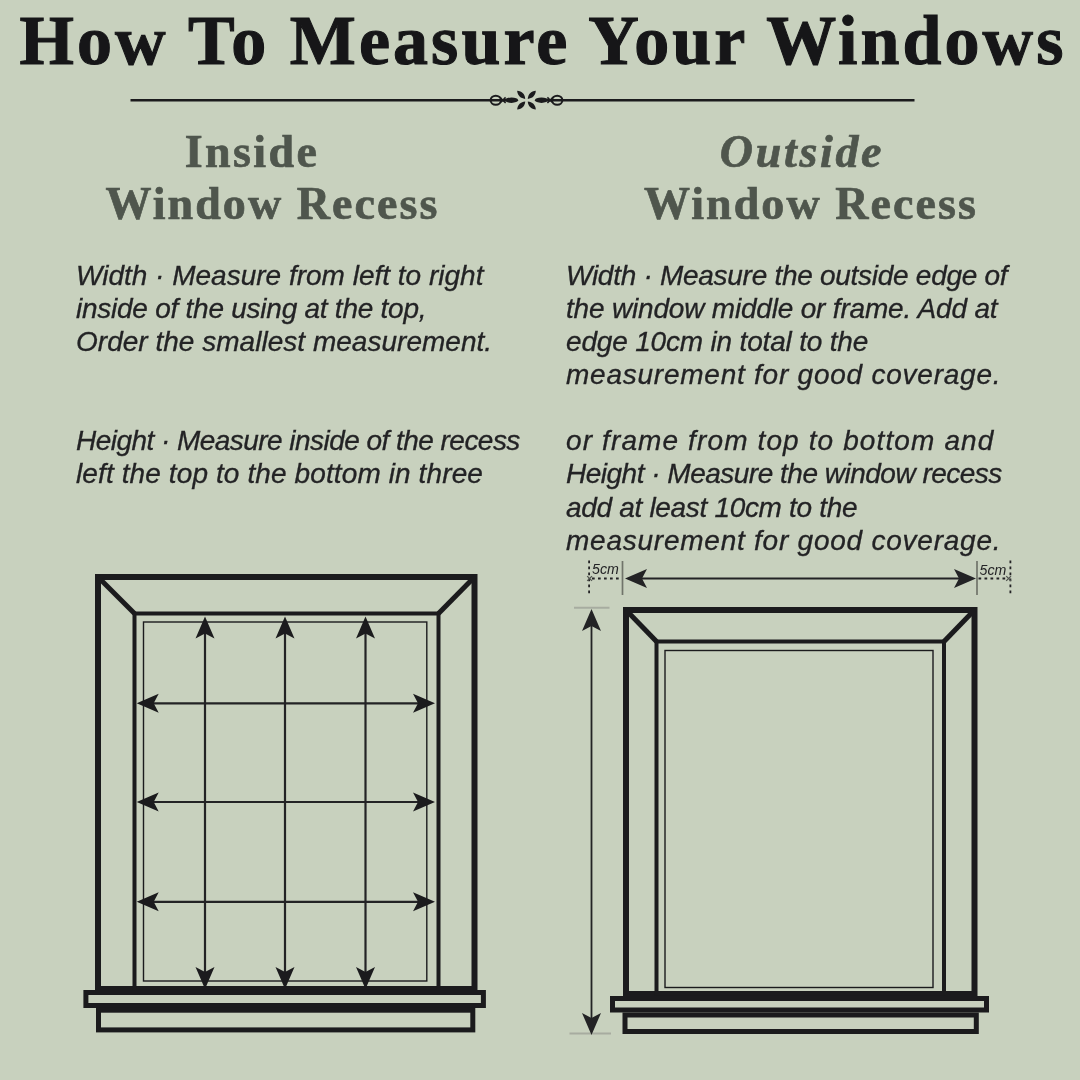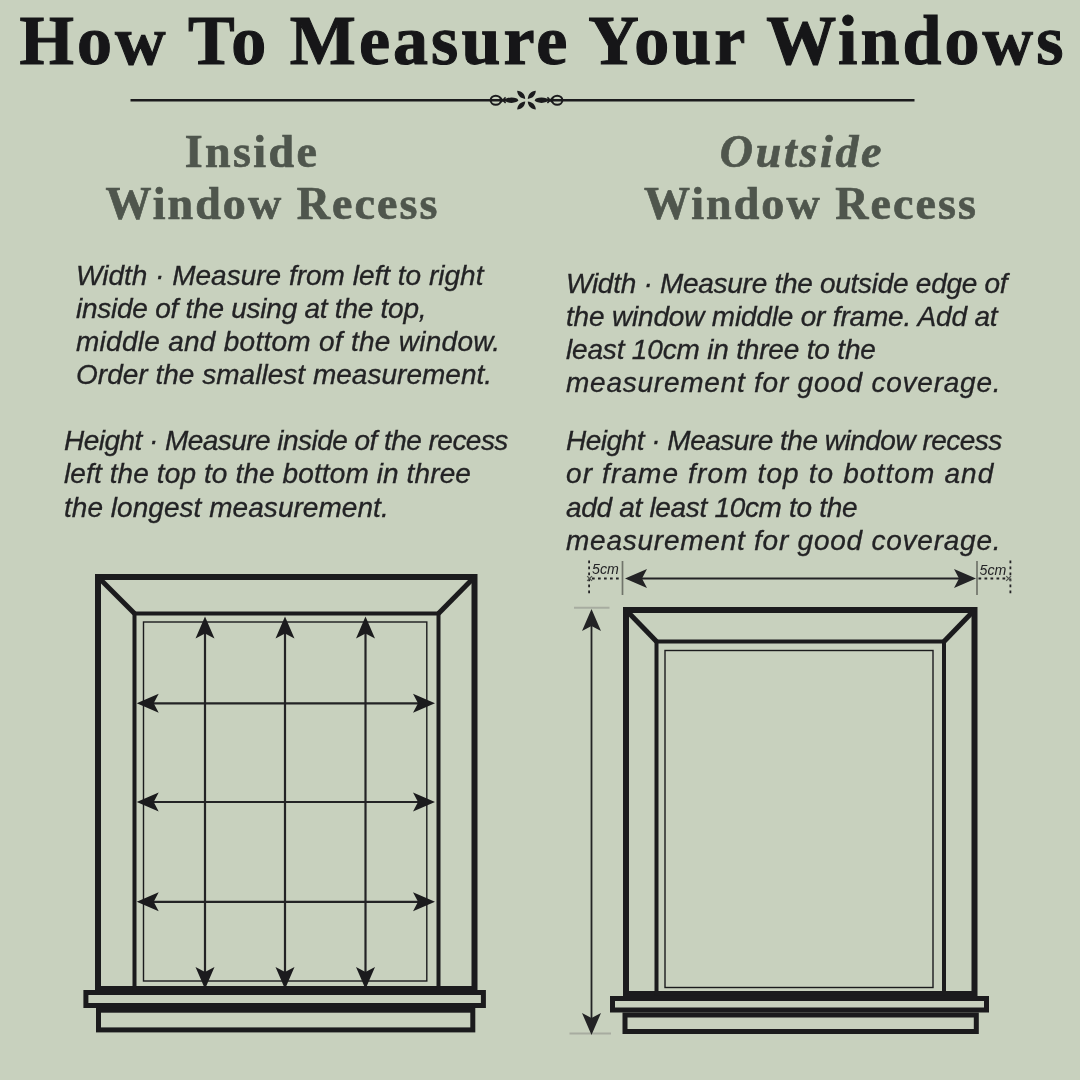--- a/index.html
+++ b/index.html
@@ -25,37 +25,35 @@
 <div class="page">
   <div class="title">How To Measure Your Windows</div>
   <div class="hd" style="left:252px; top:128.7px; letter-spacing:2.38px;">Inside</div>
   <div class="hd" style="left:272.5px; top:180.5px; letter-spacing:2.08px;">Window Recess</div>
   <div class="hd" style="left:802px; top:128.7px; letter-spacing:2.68px;font-style:italic;">Outside</div>
   <div class="hd" style="left:811px; top:180.5px; letter-spacing:2.08px;">Window Recess</div>
 
 <div class="body" style="left:76px; top:259px;">
 <div style="letter-spacing:0px">Width · Measure from left to right</div>
 <div style="letter-spacing:-0.25px">inside of the using at the top,</div>
-<div style="letter-spacing:0.27px">middle and bottom of the window.</div>
 <div style="letter-spacing:0.02px">Order the smallest measurement.</div>
 </div>
-<div class="body" style="left:64px; top:424.4px;">
+<div class="body" style="left:76px; top:424.4px;">
 <div style="letter-spacing:-0.54px">Height · Measure inside of the recess</div>
 <div style="letter-spacing:0.11px">left the top to the bottom in three</div>
-<div style="letter-spacing:0.04px">the longest measurement.</div>
 </div>
-<div class="body" style="left:566px; top:259px;margin-top:8px;">
+<div class="body" style="left:566px; top:259px;">
 <div style="letter-spacing:-0.28px">Width · Measure the outside edge of</div>
 <div style="letter-spacing:-0.19px">the window middle or frame. Add at</div>
-<div style="letter-spacing:-0.18px">least 10cm in three to the</div>
+<div style="letter-spacing:-0.18px">edge 10cm in total to the</div>
 <div style="letter-spacing:0.76px">measurement for good coverage.</div>
 </div>
 <div class="body" style="left:566px; top:424.4px;">
+<div style="letter-spacing:1.12px">or frame from top to bottom and</div>
 <div style="letter-spacing:-0.5px">Height · Measure the window recess</div>
-<div style="letter-spacing:1.12px">or frame from top to bottom and</div>
 <div style="letter-spacing:-0.32px">add at least 10cm to the</div>
 <div style="letter-spacing:0.76px">measurement for good coverage.</div>
 </div>
 
 <svg width="1080" height="1080" viewBox="0 0 1080 1080" style="position:absolute;left:0;top:0">
 <defs>
         <path id="ah" d="M0,0 L22,-9.5 L17,0 L22,9.5 Z"></path>
         <path id="ah2" d="M0,0 L7.5,-3.6 L5.8,0 L7.5,3.6 Z"></path>
       </defs>
 <g stroke="#1b1b1d" fill="#1b1b1d">

